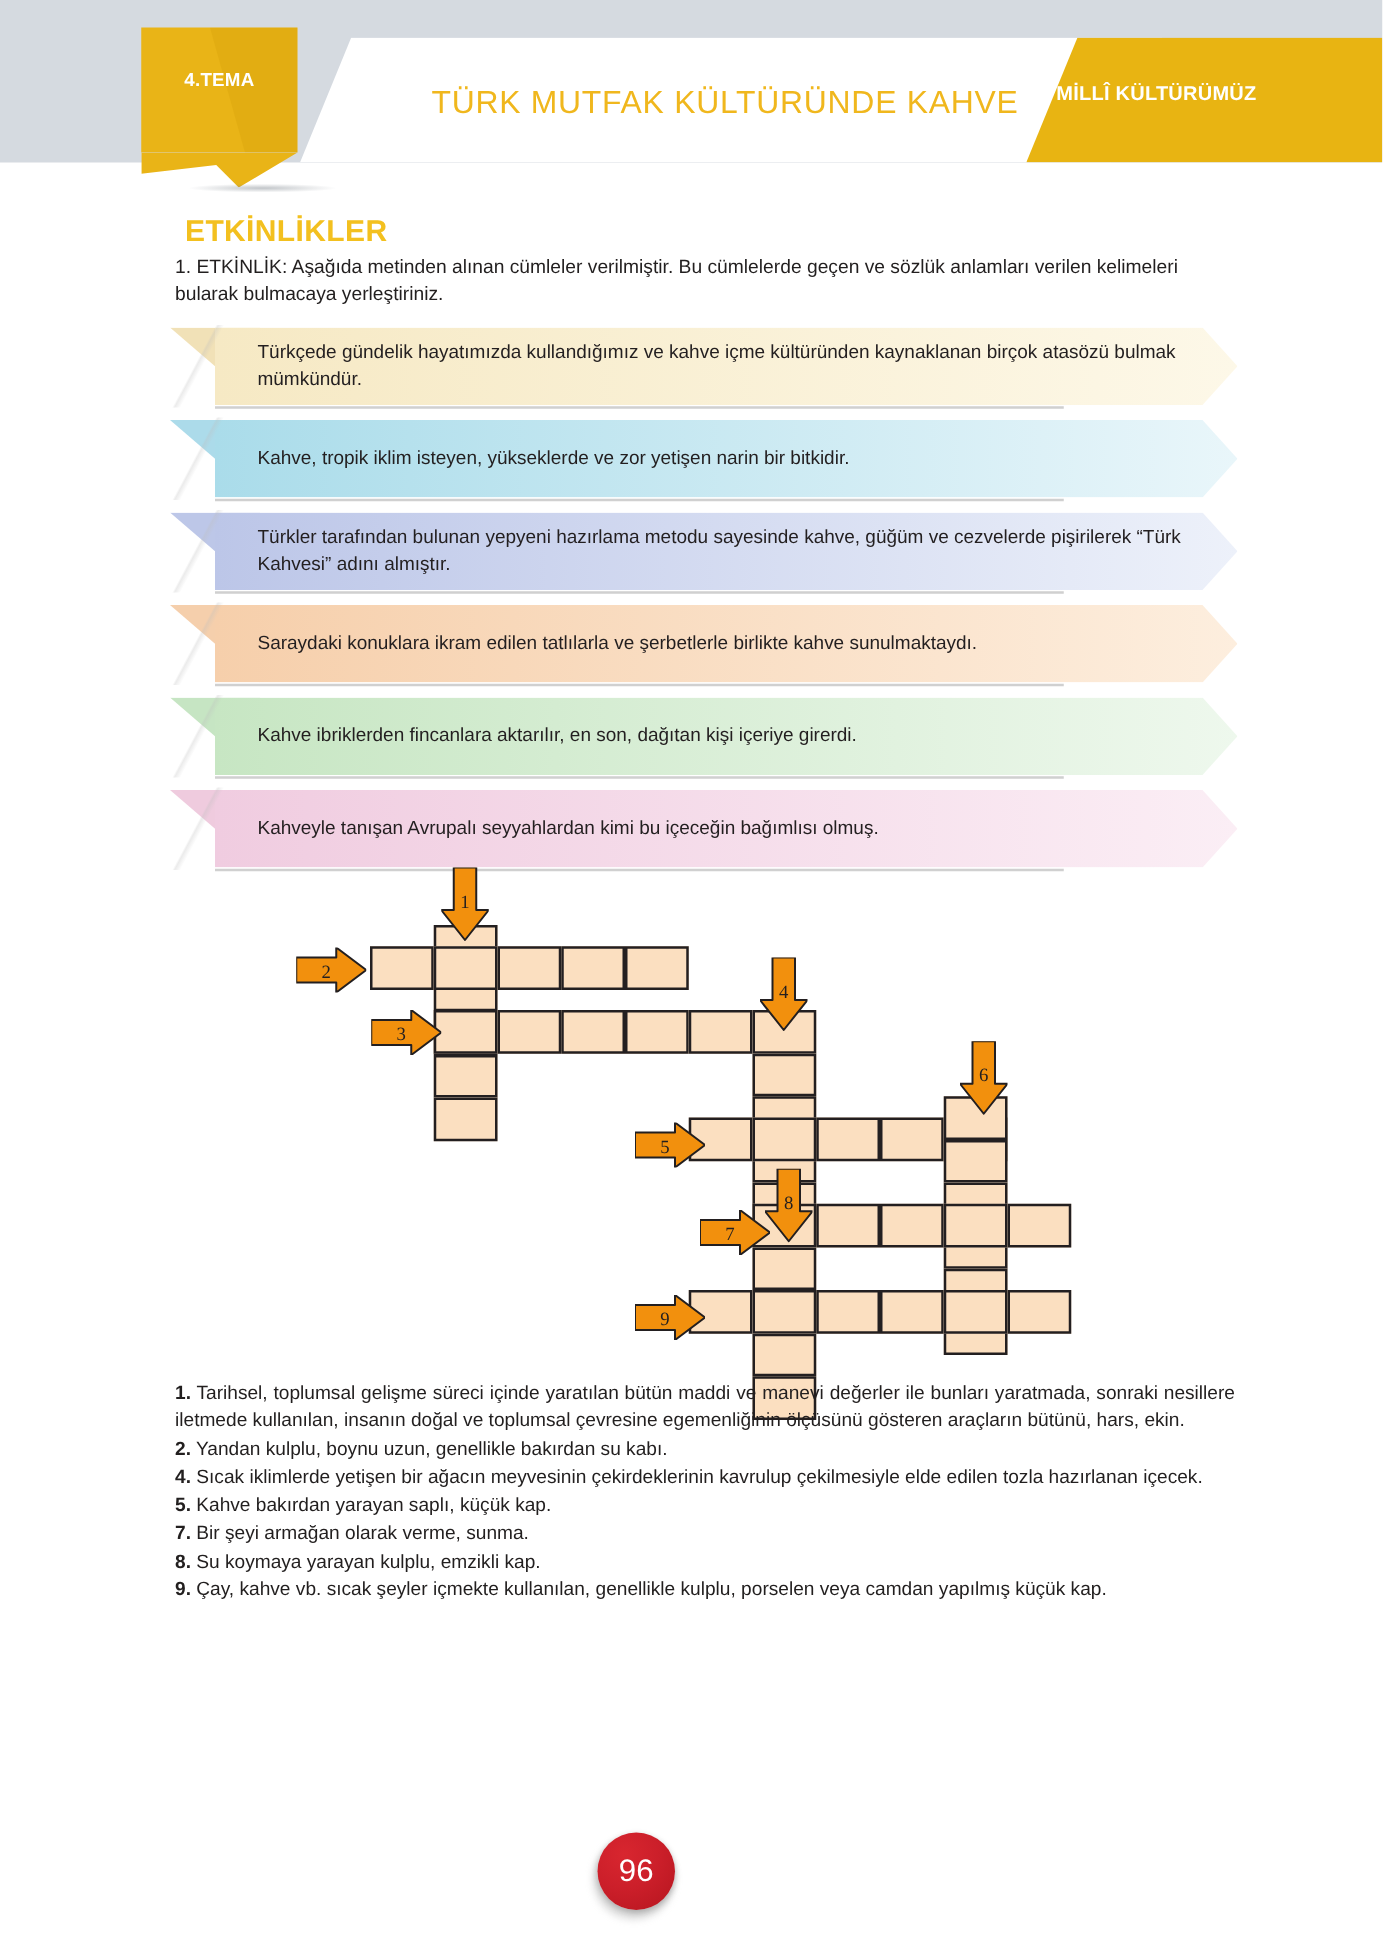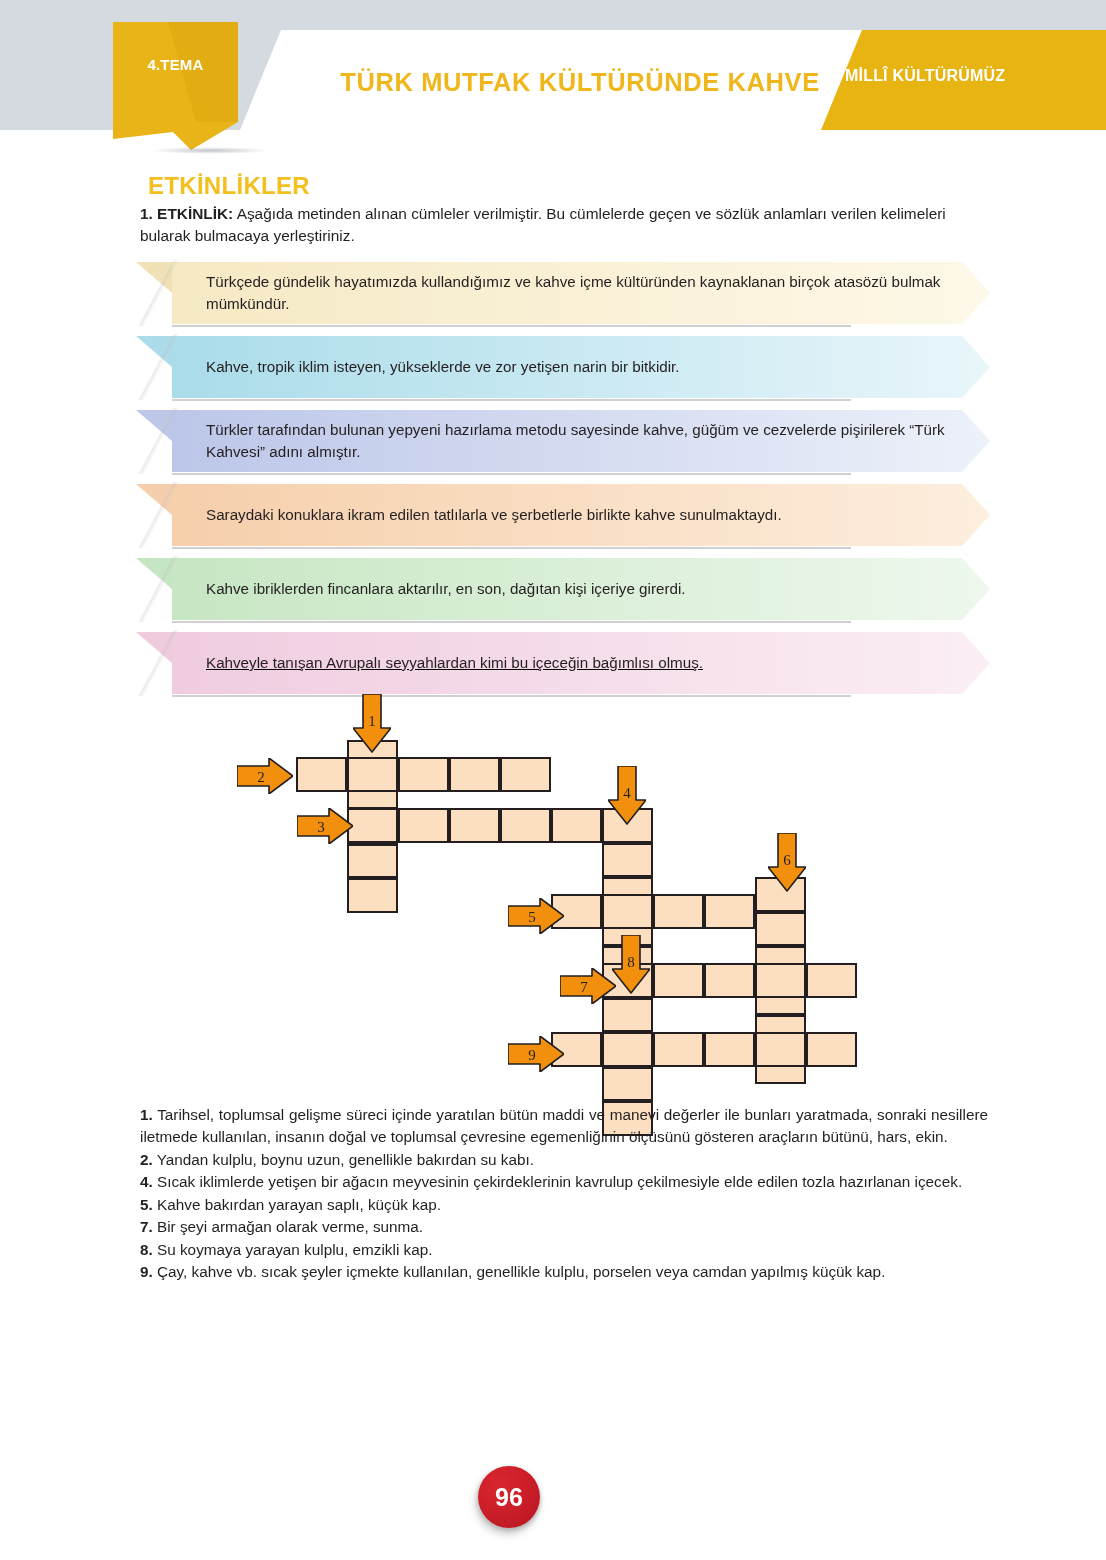--- a/index.html
+++ b/index.html
@@ -46,42 +46,42 @@
     clip-path:polygon(0 0, 70px 0, 70px 100px, 28px 100px);
     opacity:.55;
   }
   .hdr-tema{
     position:absolute;left:113px;top:56px;width:125px;
     text-align:center;color:#ffffff;font-weight:bold;
     font-size:15px;letter-spacing:.2px;
   }
   .hdr-title{
     position:absolute;left:250px;top:68px;width:660px;
-    text-align:center;color:#f0b71d;font-weight:bold;
+    text-align:center;color:#f0b71d;font-weight:normal;
     font-size:25.5px;letter-spacing:.6px;
   }
   .hdr-sub{
     position:absolute;left:845px;top:67px;
     color:#ffffff;font-weight:bold;font-size:16px;letter-spacing:.2px;
   }
   .hdr-shadow{
     position:absolute;left:150px;top:147px;width:120px;height:7px;
     background:radial-gradient(ellipse at center,rgba(120,128,136,.45) 0%,rgba(120,128,136,0) 70%);
   }
 
   
   .etkinlikler{
     position:absolute;left:148px;top:172px;
     color:#f3c01f;font-weight:bold;font-size:24px;letter-spacing:.3px;
   }
   .intro{
     position:absolute;left:140px;top:203px;width:845px;
     font-size:15.4px;color:#221f1f;line-height:1.42;
   }
-  .intro b{font-weight:bold;}
+  .intro b{font-weight:normal;}
 
   
   .banners{position:absolute;left:136px;top:262px;width:870px;}
   .banner-wrap{position:relative;height:62px;margin-bottom:12px;}
   .banner-tail{
     position:absolute;left:0;top:0;width:72px;height:62px;
     clip-path:polygon(0 0, 72px 0, 72px 62px);
     opacity:.85;
   }
   .banner-body{
@@ -125,21 +125,21 @@
   .pagenum-shadow{
     position:absolute;left:474px;top:1470px;width:66px;height:66px;
     border-radius:50%;
     background:rgba(150,150,150,.30);
     filter:blur(3px);
   }
   .pagenum{
     position:absolute;left:478px;top:1466px;width:62px;height:62px;
     border-radius:50%;
     background:radial-gradient(circle at 34% 28%, #d8262f 0%, #cc1f2a 45%, #b5151f 100%);
-    color:#ffffff;font-weight:bold;font-size:25px;
+    color:#ffffff;font-weight:normal;font-size:25px;
     display:flex;align-items:center;justify-content:center;
     box-shadow:0 2px 5px rgba(0,0,0,.25);
   }
 </style>
 </head>
 <body>
 
 <div class="page">
 
   <div class="header-band">
@@ -195,21 +195,21 @@
       <div class="banner-wrap">
         <div class="banner-tail" style="background: rgb(188, 224, 184);"></div>
         <div class="banner-body" style="background: linear-gradient(90deg, rgb(199, 230, 195) 0%, rgb(238, 248, 237) 100%);">
           <div class="banner-text">Kahve ibriklerden fincanlara aktarılır, en son, dağıtan kişi içeriye girerdi.</div>
         </div>
         <div class="banner-underline"></div>
         <div class="banner-diag"></div>
       </div>
       <div class="banner-wrap">
         <div class="banner-tail" style="background: rgb(236, 194, 216);"></div>
-        <div class="banner-body" style="background: linear-gradient(90deg, rgb(240, 204, 224) 0%, rgb(251, 238, 245) 100%); text-decoration: underline;">
+        <div class="banner-body" style="background: linear-gradient(90deg, rgb(240, 204, 224) 0%, rgb(251, 238, 245) 100%);">
           <div class="banner-text">Kahveyle tanışan Avrupalı seyyahlardan kimi bu içeceğin bağımlısı olmuş.</div>
         </div>
         <div class="banner-underline"></div>
         <div class="banner-diag"></div>
       </div>
     </div>
 
   <div class="crossword" id="crossword">
       <div class="cw-cell" style="left: 347px; top: 740px; width: 51px; height: 34.5px;"></div>
       <div class="cw-cell" style="left: 347px; top: 774.5px; width: 51px; height: 34.5px;"></div>

